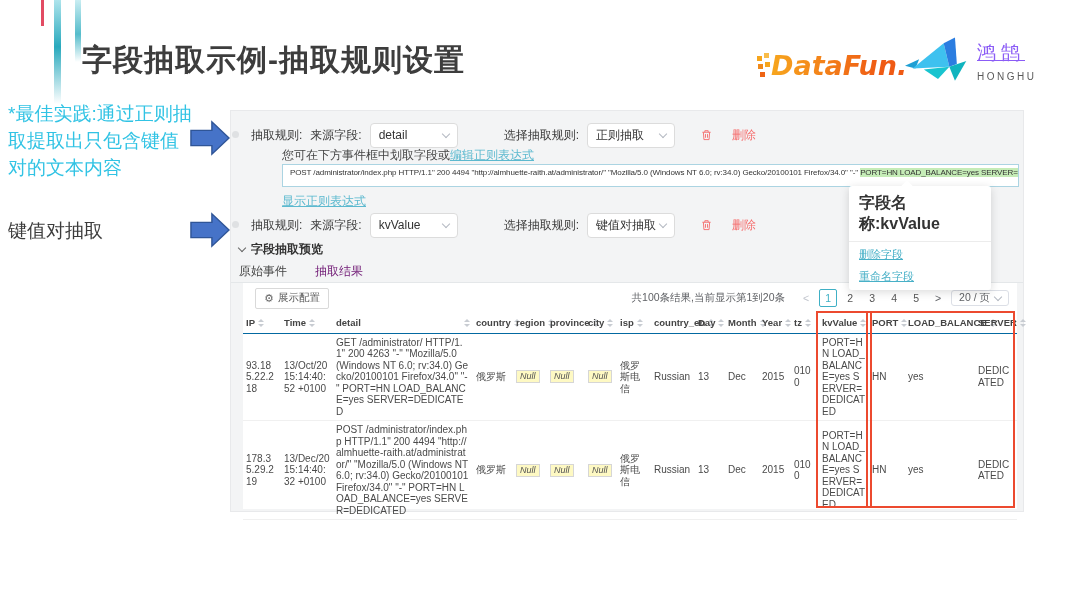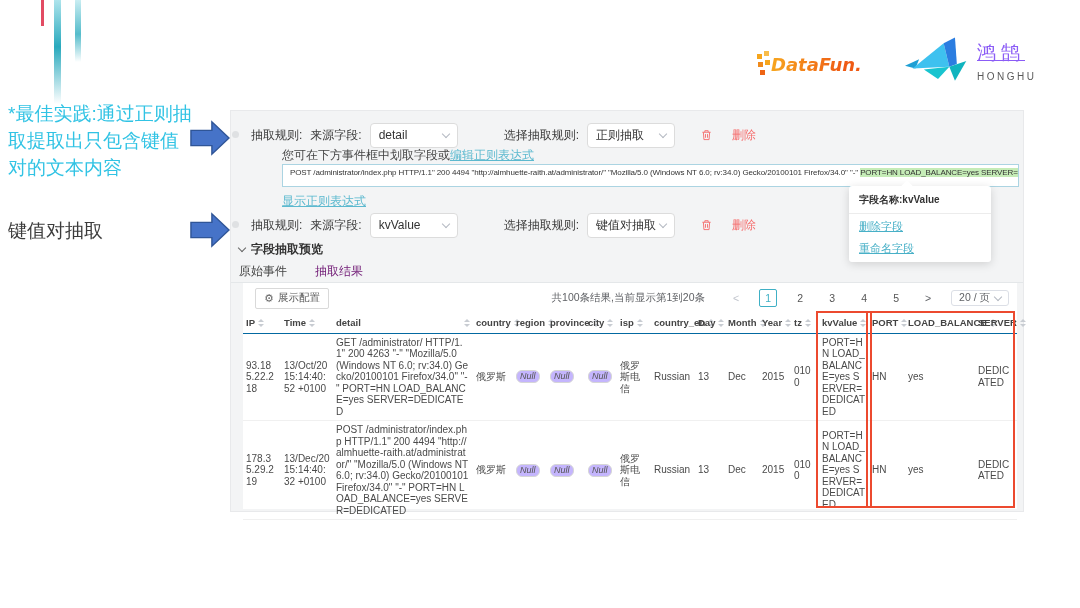--- a/index.html
+++ b/index.html
@@ -13,21 +13,21 @@
   .teal-bar2 { position:absolute; left:75px; top:0; width:6px; height:62px;
     background:linear-gradient(180deg,#c9edf2 0%,#55bccb 55%,rgba(190,233,238,0) 100%); }
 
   .title { position:absolute; left:82px; top:40px; font-size:30px; font-weight:600; color:#3d3d3d; letter-spacing:1px; }
 
   
   .df-logo { position:absolute; left:755px; top:50px; display:flex; align-items:center; }
   .df-dots { position:relative; width:16px; height:28px; }
   .df-dots::before { content:""; position:absolute; left:2px; top:4px; width:5px; height:5px; background:#f6a51c;
     box-shadow:7px -3px 0 #f8bc4a, 1px 8px 0 #f08a1b, 8px 6px 0 #f6a51c, 3px 16px 0 #ee6414; }
-  .df-text { font-family:"DejaVu Sans",sans-serif; font-weight:bold; font-style:italic; font-size:18px;
+  .df-text { font-family:"DejaVu Sans",sans-serif; font-weight:bold; font-style:italic; font-size:27px;
     background:linear-gradient(90deg,#f7a61e 0%,#ef5a14 80%); -webkit-background-clip:text; background-clip:text;
     -webkit-text-fill-color:transparent; }
   .hh-logo { position:absolute; left:905px; top:36px; display:flex; align-items:center; }
   .hh-text { margin-left:6px; }
   .hh-cn { font-size:19px; color:#8b5cf6; letter-spacing:5px; line-height:26px;text-decoration:underline; }
   .hh-en { font-size:10px; color:#5a5a5a; letter-spacing:2.5px; }
 
   
   .note1 { position:absolute; left:8px; top:100px; width:184px; font-size:19px; line-height:27px; color:#31c3e4; font-weight:500; }
   .note2 { position:absolute; left:8px; top:218px; font-size:19px; color:#3c3c3c; font-weight:500; }
@@ -67,21 +67,21 @@
   .tab { color:#454545; cursor:pointer; position:relative; line-height:18px; }
   .tab.active { color:#701a75; }
   .tab.active::after { content:""; position:absolute; left:0; right:0; bottom:-3px; height:2px; background:#41b1c5; }
 
   
   .card { position:absolute; left:12px; top:172px; width:774px; height:226px; background:#fff; }
   .cfgrow { height:30px; display:flex; align-items:center; justify-content:space-between; padding:0 8px 0 12px; }
   .cfgbtn { height:21px; border:1px solid #d9d9d9; border-radius:2px; background:#fff; font-size:10.5px; color:#555;
     display:inline-flex; align-items:center; gap:4px; padding:0 8px; font-family:inherit; cursor:pointer; }
   .gear { font-family:"DejaVu Sans",sans-serif; font-size:11px; color:#666; line-height:1; }
-  .pager { display:flex; align-items:center; gap:14px; }
+  .pager { display:flex; align-items:center; gap:4px; }
   .summary { font-size:10.5px; color:#606266; margin-right:8px; }
   .pg { min-width:18px; height:18px; line-height:18px; text-align:center; font-size:10.5px; color:#555; cursor:pointer; }
   .pg.prev { color:#c0c4cc; } .pg.next { color:#606266; }
   .pg.cur { border:1px solid #3fb0c5; color:#3fb0c5; border-radius:2px; background:#fff; line-height:16px; }
   .psize { border:1px solid #dcdfe6; border-radius:3px; height:16px; padding:0 7px; font-size:10.5px; color:#606266;
     display:flex; align-items:center; gap:5px; background:#fff; cursor:pointer; }
 
   table.grid { width:774px; border-collapse:collapse; table-layout:fixed; }
   .c1{width:38px}.c2{width:52px}.c3{width:140px}.c4{width:40px}.c5{width:34px}.c6{width:38px}.c7{width:32px}
   .c8{width:34px}.c9{width:44px}.c10{width:30px}.c11{width:34px}.c12{width:32px}.c13{width:28px}
@@ -91,39 +91,40 @@
   .grid th .thwrap { display:flex; align-items:center; }
   .sort { display:inline-flex; flex-direction:column; margin-left:3px; }
   .sort i { width:0; height:0; border:3px solid transparent; display:block; }
   .sort .su { border-bottom:3.5px solid #c8ccd2; margin-bottom:1.5px; }
   .sort .sd { border-top:3.5px solid #c8ccd2; }
   .grid td { font-size:10px; line-height:11.5px; color:#4a4a4a; padding:3px; vertical-align:middle;
     word-break:break-all; border-bottom:1px solid #f0f0f0; }
   .grid tr.r1 td { height:84px; }
   .grid tr.r2 td { height:92px; }
   .nullb { display:inline-block; font-size:9px; font-style:italic; color:#555; border:1px solid #d6d6d6;
-    background:#c4b5fd; border-radius:6px; padding:0 3px; line-height:11px; }
+    background:#fef9c3; border-radius:0; padding:0 3px; line-height:11px; }
   .redbox { position:absolute; border:2px solid #ec4a2f; pointer-events:none; }
   .rb1 { left:573px; top:28px; width:56px; height:197px; }
   .rb2 { left:623px; top:28px; width:149px; height:197px; }
 
   
   .ctxmenu { position:absolute; left:618px; top:75px; width:142px; background:#fff; border-radius:3px;
     box-shadow:0 2px 10px rgba(0,0,0,0.15); z-index:20; padding-bottom:4px; }
   .notch { position:absolute; top:-4px; left:54px; width:8px; height:8px; background:#fff; transform:rotate(45deg); }
-  .ctitle { font-size:10px; color:#333; font-weight:bold; padding:7px 10px 6px; border-bottom:1px solid #ececec; }
+  .ctitle { font-size:16px; color:#333; font-weight:bold; padding:7px 10px 6px; border-bottom:1px solid #ececec; }
   .citem { display:block; font-size:11px; color:#48b0c7; text-decoration:underline; padding:5px 10px 2px; cursor:pointer; }
 </style>
 </head>
 <body>
 
 <div class="slide">
   <div class="red-tick"></div>
   <div class="teal-bar1"></div>
   <div class="teal-bar2"></div>
+  <div class="title">字段抽取示例-抽取规则设置</div>
 
   <div class="df-logo">
     <span class="df-dots"></span>
     <span class="df-text">DataFun.</span>
   </div>
   <div class="hh-logo">
     <svg width="66" height="52" viewBox="0 0 70 54">
       <polygon points="0,31 15,24 11,34" fill="#1e9fd4"></polygon>
       <polygon points="8,34 41,7 47,32" fill="#3ec1ef"></polygon>
       <polygon points="41,7 53,1 55,29 47,32" fill="#2b7de0"></polygon>

